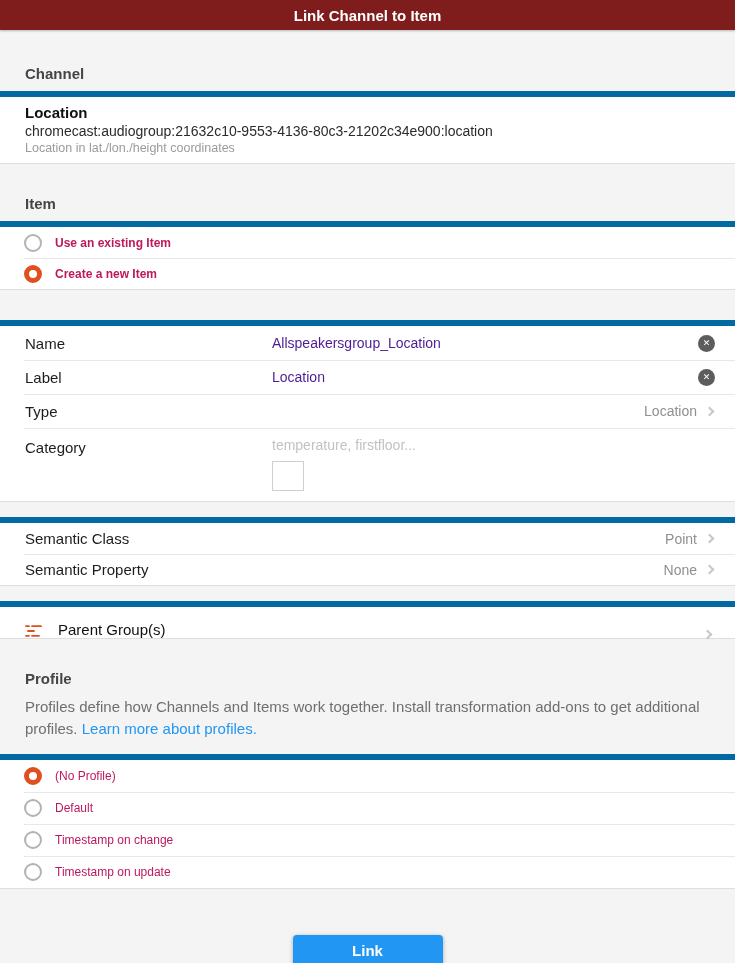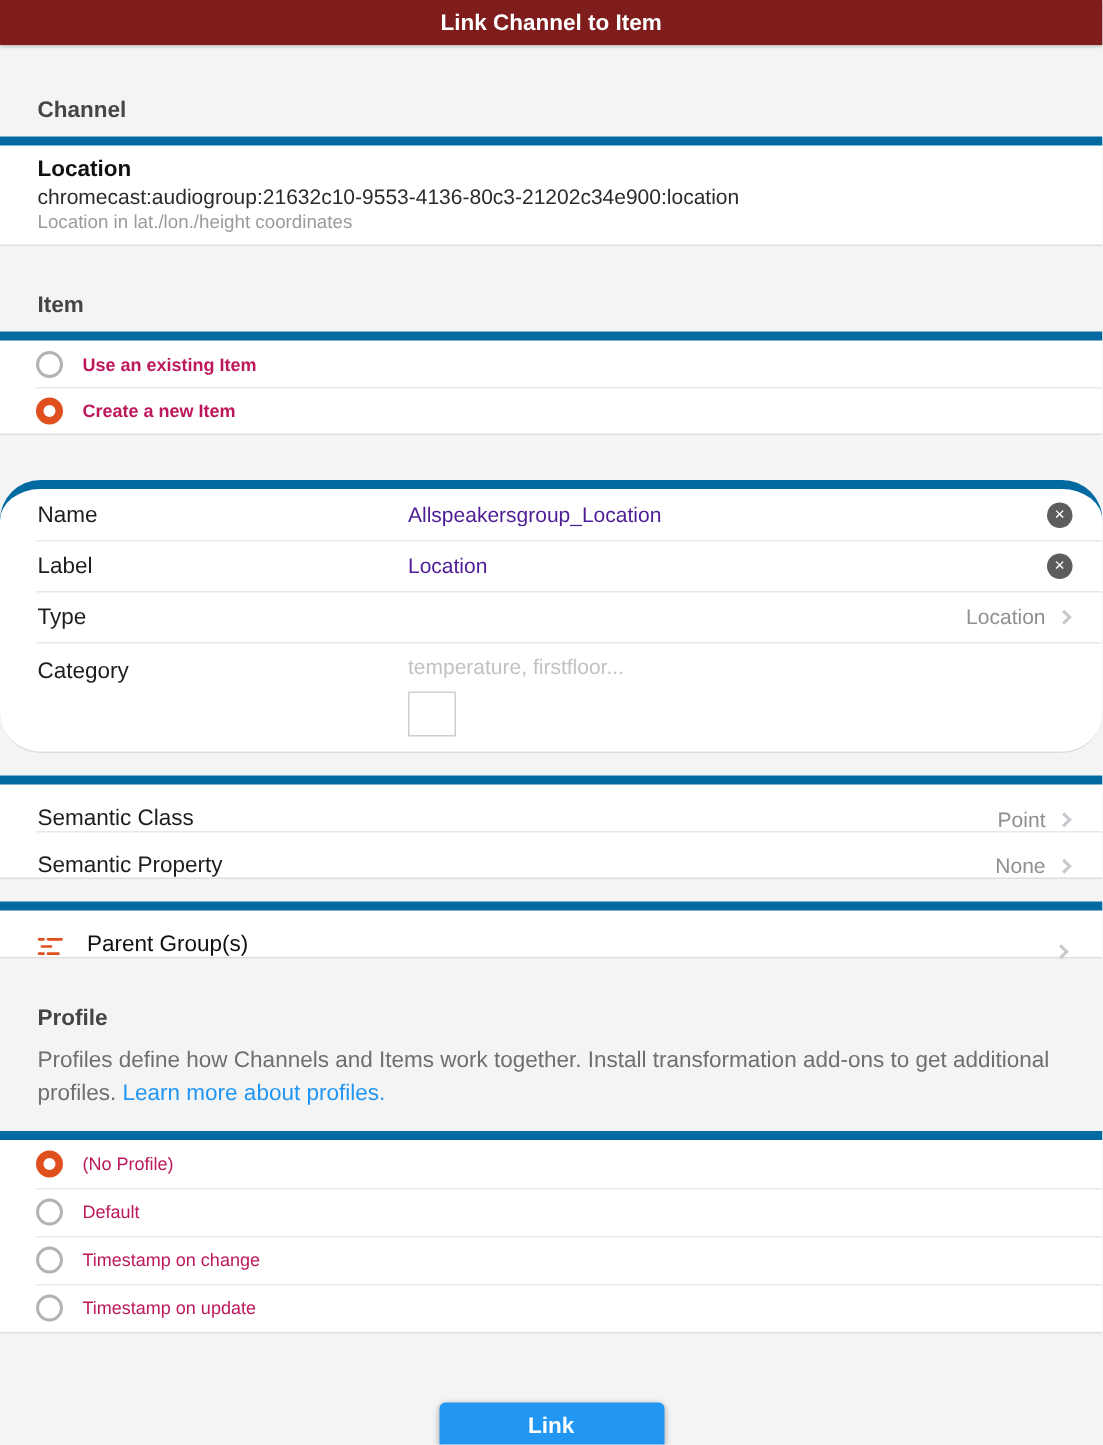--- a/index.html
+++ b/index.html
@@ -69,41 +69,41 @@
     display:inline-block; width:7px; height:7px; margin-left:9px; margin-right:2px;
     border-top:2px solid #c7c7cc; border-right:2px solid #c7c7cc;
     transform:rotate(45deg); flex:0 0 auto;
   }
   
   .category-row { display:flex; padding:8px 20px 10px 25px; }
   .category-right { flex:1; }
   .icon-preview-box {
     width:32px; height:30px; border:1px solid #cfcfcf; background:#fff; margin-top:7px;
   }
-  .semantic-row { display:flex; align-items:flex-end; height:31px; padding:0 20px 0 25px; }
+  .semantic-row { display:flex; align-items:center; height:31px; padding:0 20px 0 25px; }
   
   .parent-card { margin-top:15px; }
   .parent-row { display:flex; align-items:flex-end; height:31px; padding:0 22px 0 25px; cursor:pointer; }
   .parent-icon { flex:0 0 18px; margin-right:15px; display:flex; align-items:center; }
   .parent-label { font-size:15px; color:#111; }
   
   .profile-desc {
     margin:5px 25px 0 25px; max-width:688px;
     font-size:15px; line-height:22px; color:#6f6f6f;
   }
   .profile-desc a, .profile-link { color:#2196f3; text-decoration:none; cursor:pointer; }
   
   .link-btn {
     display:block; margin:46px auto 0 auto; width:150px; height:31px;
     background:#2196f3; color:#fff; border:none; border-radius:4px;
     font-family:"Liberation Sans", sans-serif; font-size:15px; font-weight:bold;
     cursor:pointer; box-shadow:0 1px 4px rgba(0,0,0,.3);
   }
   .mt16 { margin-top:15px; }
-  .mt30 { margin-top:30px;border-radius:27px; }
+  .mt30 { margin-top:30px; }
   .mt14 { margin-top:14px; }
 </style>
 </head>
 <body>
 
 <div class="titlebar">
   <span>Link Channel to Item</span>
 </div>
 
 <div class="section-title">Channel</div>

